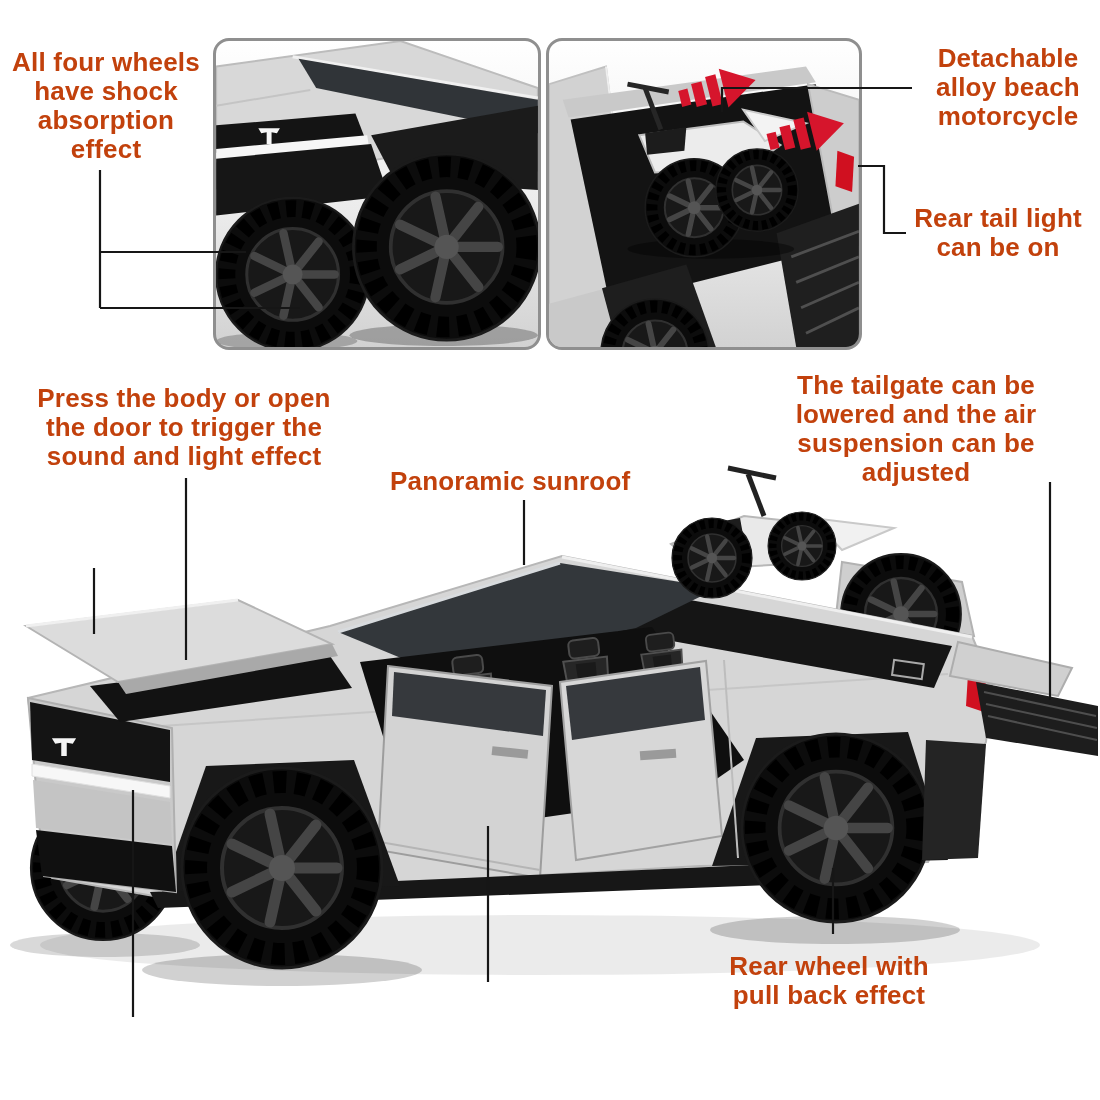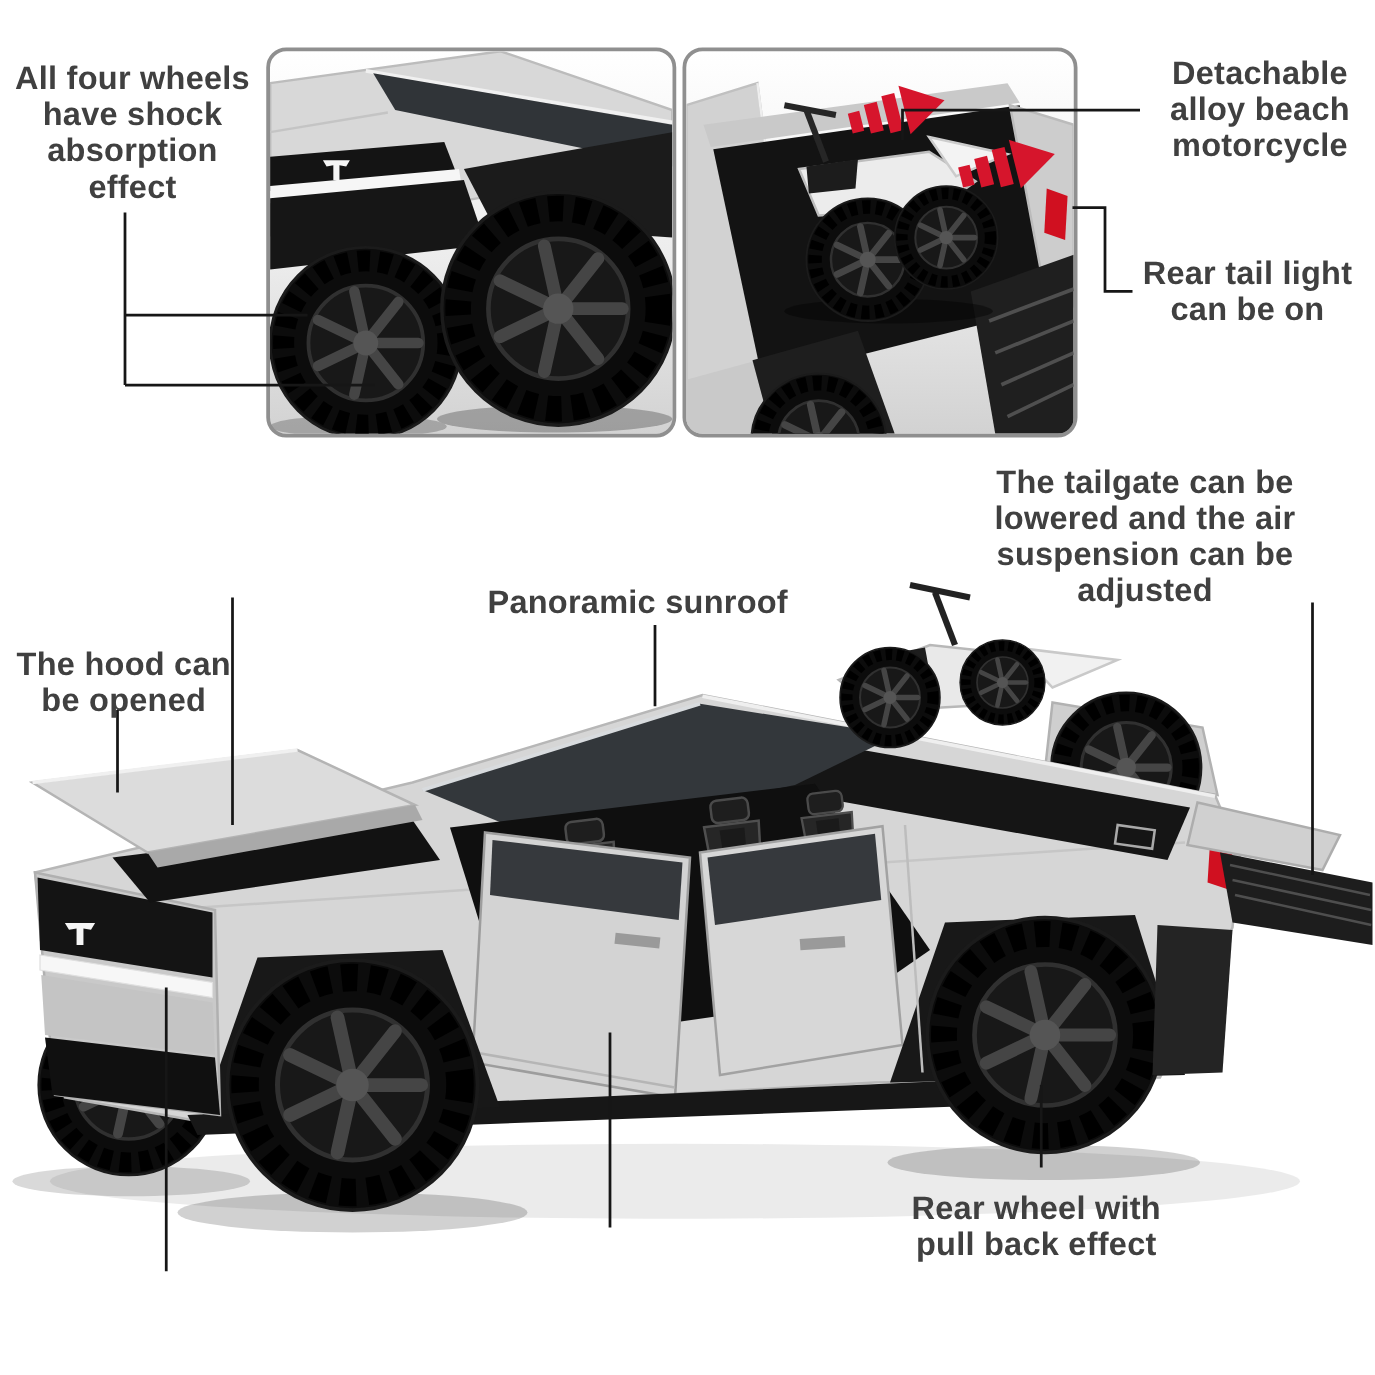--- a/index.html
+++ b/index.html
@@ -2,21 +2,21 @@
 <html><head>
 <meta charset="utf-8">
 <style>
   * { margin:0; padding:0; box-sizing:border-box; }
   html,body { background:#ffffff; }
   .canvas {
     position:relative; width:1100px; height:1100px; background:#fff;
     overflow:hidden; font-family:"Liberation Sans", sans-serif;
   }
   .label {
-    position:absolute; color:#404040; font-weight:700; font-size:26px;
+    position:absolute; color:#c2410c; font-weight:700; font-size:26px;
     line-height:1.12; text-align:center; letter-spacing:.2px; z-index:40;
   }
   .nowrap { white-space:nowrap; }
   .inset {
     position:absolute; border:3px solid #8f8f8f; border-radius:16px; overflow:hidden;
     background:linear-gradient(180deg,#ffffff 0%,#ececec 55%,#d2d2d2 100%); z-index:10;
   }
   .inset svg { display:block; width:100%; height:100%; }
   #inset-front  { left:213px; top:38px; width:328px; height:312px; }
   #inset-bed    { left:546px; top:38px; width:316px; height:312px; }
@@ -208,21 +208,21 @@
         </g>
         <use href="#red-arrow" transform="translate(178,48) rotate(-14) scale(1.2)" fill="#d6152c"></use>
         <use href="#red-arrow" transform="translate(268,92) rotate(-14) scale(1.2)" fill="#d6152c"></use>
       </g>
     </svg>
   </div>
 
   <div class="label" id="l-shock">All four wheels have shock absorption effect</div>
   <div class="label" id="l-tail">Rear tail light can be on</div>
   <div class="label" id="l-moto">Detachable alloy beach motorcycle</div>
-  <div class="label" id="l-hood">The hood can be opened</div>
+  <div class="label" id="l-sound">Press the body or open the door to trigger the sound and light effect</div>
   <div class="label" id="l-tailgate">The tailgate can be lowered and the air suspension can be adjusted</div>
   <div class="label nowrap" id="l-sunroof">Panoramic sunroof</div>
   <div class="label" id="l-rearwheel">Rear wheel with pull back effect</div>
 
   <svg class="lines-svg" viewBox="0 0 1100 1100">
     <g fill="none" stroke="#161616" stroke-width="2.2">
       <path d="M100 170 V308 M100 252 H246 M100 308 H300"></path>
       <path d="M912 88 H722 V112"></path>
       <path d="M906 233 H884 V166 H858"></path>
       <path d="M186 478 V660"></path>

